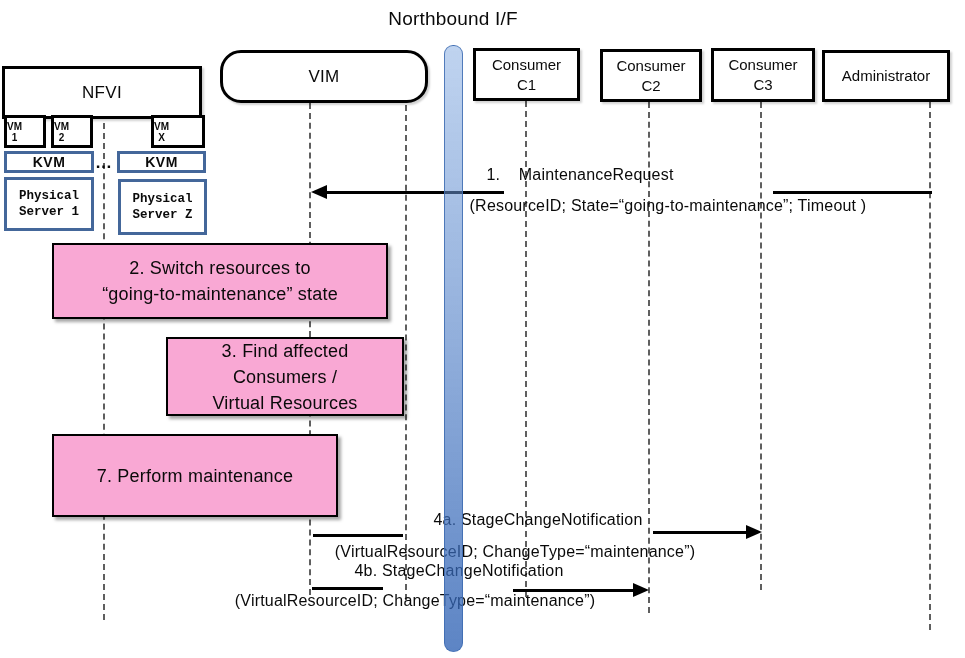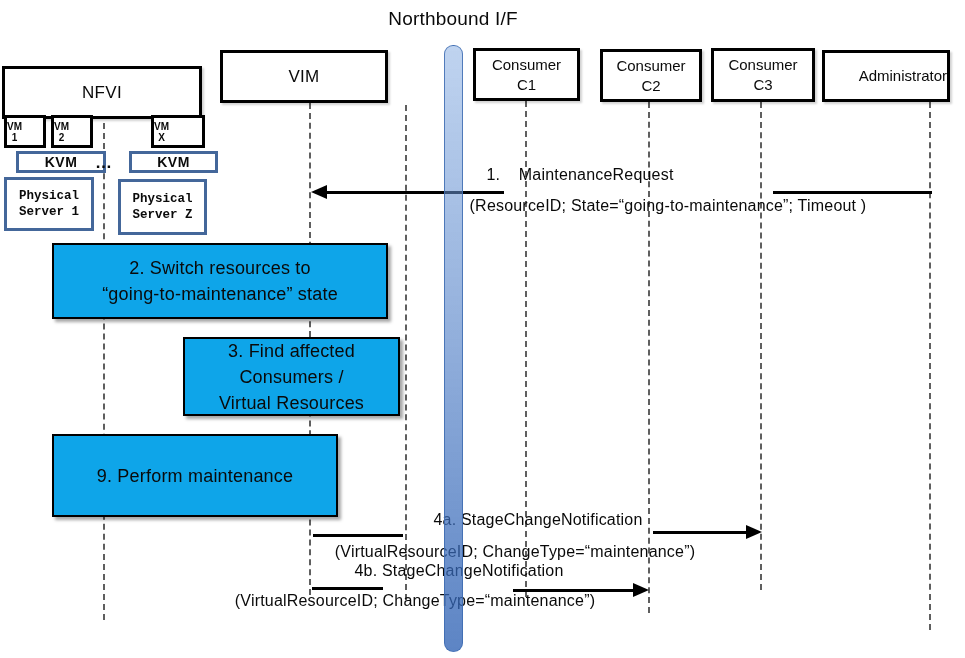--- a/index.html
+++ b/index.html
@@ -23,26 +23,26 @@
   
   .vmbox{
     background:#fff;border:3px solid #000;box-sizing:border-box;z-index:3;
     display:flex;align-items:center;justify-content:flex-start;text-align:center;
     font-size:10px;line-height:11px;font-weight:600;
   }
   .bluebox{
     background:#fff;border:3px solid #44679a;box-sizing:border-box;z-index:3;
     display:flex;align-items:center;justify-content:center;text-align:center;
   }
-  .kvm{font-size:14px;font-weight:600;letter-spacing:.5px;margin-left:12px;}
+  .kvm{font-size:14px;font-weight:600;letter-spacing:.5px;}
   .ps{font-size:12.5px;line-height:16px;font-weight:600;font-family:Liberation Mono, monospace;}
   .dots{font-size:17px;font-weight:700;z-index:3;letter-spacing:1px;}
   
   .step{
-    background:#0ea5e9;border:2px solid #000;box-sizing:border-box;z-index:3;
+    background:#f9a8d4;border:2px solid #000;box-sizing:border-box;z-index:3;
     display:flex;flex-direction:column;align-items:center;justify-content:center;
     text-align:center;font-size:18px;line-height:26px;letter-spacing:.2px;
     box-shadow:3px 3px 3px rgba(0,0,0,.35);
   }
   
   .lifeline{width:0;border-left:2px dashed #5f5f5f;z-index:1;}
   
   .hline{height:3px;background:#000;z-index:4;}
   .ah-left{
     width:0;height:0;border-top:7px solid transparent;border-bottom:7px solid transparent;
@@ -74,42 +74,42 @@
   <div class="abs lifeline" style="left:525px;top:101px;height:496px;"></div>
   <div class="abs lifeline" style="left:648px;top:102px;height:511px;"></div>
   <div class="abs lifeline" style="left:760px;top:102px;height:488px;"></div>
   <div class="abs lifeline" style="left:929px;top:102px;height:528px;"></div>
 
   <div class="abs title" style="left:453px;top:8px;">Northbound I/F</div>
 
   <div class="abs actor" style="left:2px;top:66px;width:200px;height:53px;">
     <span class="lbl">NFVI</span>
   </div>
-  <div class="abs actor" style="left:220px;top:50px;width:168px;height:53px;">
+  <div class="abs actor" style="left:220px;top:50px;width:208px;height:53px;border-radius:21px;">
     <span class="lbl">VIM</span>
   </div>
   <div class="abs actor" style="left:473px;top:48px;width:107px;height:53px;">
     <span class="lbl2">
       <span style="display:block">Consumer</span>
       <span style="display:block">C1</span>
     </span>
   </div>
   <div class="abs actor" style="left:600px;top:49px;width:102px;height:53px;">
     <span class="lbl2">
       <span style="display:block">Consumer</span>
       <span style="display:block">C2</span>
     </span>
   </div>
   <div class="abs actor" style="left:711px;top:48px;width:104px;height:54px;">
     <span class="lbl2">
       <span style="display:block">Consumer</span>
       <span style="display:block">C3</span>
     </span>
   </div>
-  <div class="abs actor" style="left:822px;top:50px;width:128px;height:52px;justify-content:flex-end;">
+  <div class="abs actor" style="left:822px;top:50px;width:128px;height:52px;">
     <span class="lbl2">Administrator</span>
   </div>
 
   <div class="abs vmbox" style="left:4px;top:115px;width:42px;height:33px;">
     <span>
       <span style="display:block">VM</span>
       <span style="display:block">1</span>
     </span>
   </div>
   <div class="abs vmbox" style="left:51px;top:115px;width:42px;height:33px;">
@@ -141,27 +141,27 @@
     <span>
       <span style="display:block">Physical</span>
       <span style="display:block">Server Z</span>
     </span>
   </div>
 
   <div class="abs step" style="left:52px;top:243px;width:336px;height:76px;">
     <span>2. Switch resources to</span>
     <span>“going-to-maintenance” state</span>
   </div>
-  <div class="abs step" style="left:183px;top:337px;width:217px;height:79px;">
+  <div class="abs step" style="left:166px;top:337px;width:238px;height:79px;">
     <span>3. Find affected</span>
     <span>Consumers /</span>
     <span>Virtual Resources</span>
   </div>
   <div class="abs step" style="left:52px;top:434px;width:286px;height:83px;">
-    <span>9. Perform maintenance</span>
+    <span>7. Perform maintenance</span>
   </div>
 
   <div class="abs msg" style="left:580px;top:165px;">1.    MaintenanceRequest</div>
   <div class="abs msg" style="left:668px;top:196px;">(ResourceID; State=“going-to-maintenance”; Timeout )</div>
 
   <div class="abs ah-left" style="left:311px;top:185px;"></div>
   <div class="abs hline" style="left:320px;top:191px;width:184px;"></div>
   <div class="abs hline" style="left:773px;top:191px;width:159px;"></div>
 
   <div class="abs msg" style="left:538px;top:510px;">4a. StageChangeNotification</div>

